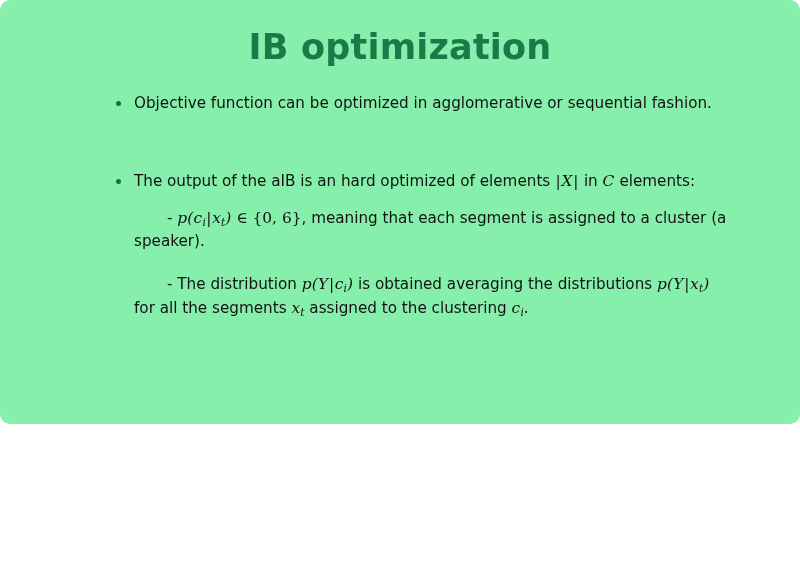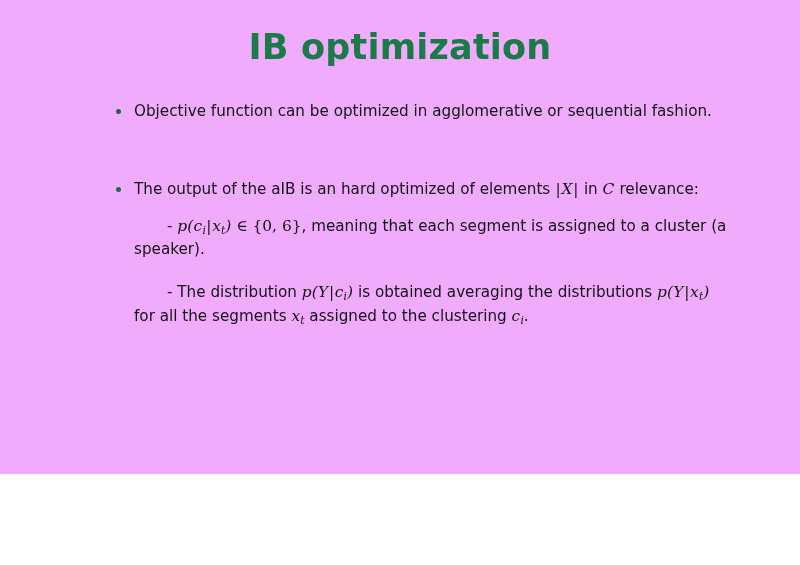--- a/index.html
+++ b/index.html
@@ -10,39 +10,40 @@
   body {
     width: 800px;
     height: 565px;
     overflow: hidden;
     font-family: "DejaVu Sans", sans-serif;
     color: #000000;
   }
   .slide {
     position: relative;
     width: 800px;
-    height: 474px;
-    background: #f0abfc;
+    height: 424px;
+    background: #86efac;
+    border-radius: 10px;
   }
   .slide-title {
     position: absolute;
     top: 27px;
     left: 0;
     width: 800px;
     text-align: center;
     font-family: "DejaVu Sans", sans-serif;
     font-weight: bold;
     font-size: 35px;
     letter-spacing: 0.2px;
     color: #1A7A48;
     white-space: nowrap;
   }
   .body {
     position: absolute;
-    top: 102px;
+    top: 94px;
     left: 113px;
     width: 610px;
     font-size: 15.2px;
     line-height: 1.0;
     color: #121212;
   }
   .bullet-block {
     position: relative;
     padding-left: 21px;
     margin-bottom: 3px;
@@ -129,21 +130,21 @@
     <div class="gap-d"></div>
 
 
     <div class="gap-d"></div>
 
 
     <div class="gap-c"></div>
 
     <div class="bullet-block">
       <span class="bullet-dot"></span>
-      <span class="bullet-text"><span>The output of the aIB is an hard optimized of elements</span> <span class="math"><span class="bar">|</span>X<span class="bar">|</span></span> <span>in</span> <span class="math">C</span> <span>relevance:</span></span>
+      <span class="bullet-text"><span>The output of the aIB is an hard optimized of elements</span> <span class="math"><span class="bar">|</span>X<span class="bar">|</span></span> <span>in</span> <span class="math">C</span> <span>elements:</span></span>
     </div>
 
     <div class="gap-e"></div>
 
     <div class="sub-block">
       <p class="para tight"><span>-</span> <span class="math">p(c<sub>i</sub><span class="bar">|</span>x<sub>t</sub>)</span> <span class="mathnum">∈</span> <span class="mathnum">{0, 6}</span><span>, meaning that each segment is assigned to a cluster (a speaker).</span></p>
     </div>
 
     <div class="gap-d"></div>
 

